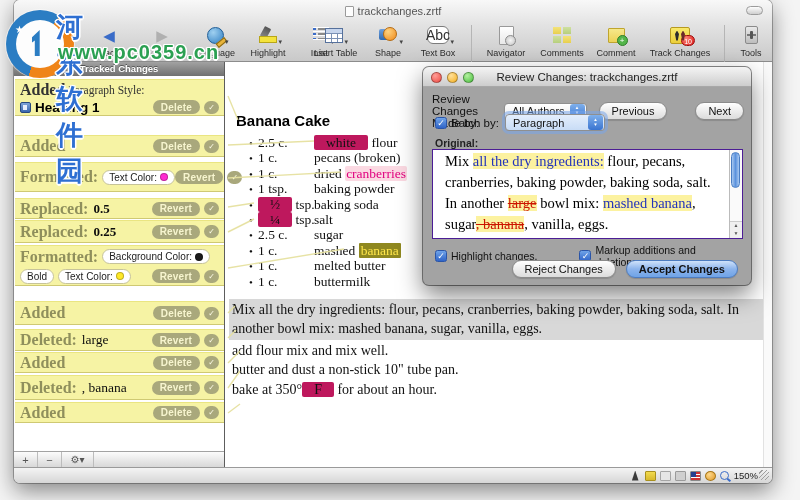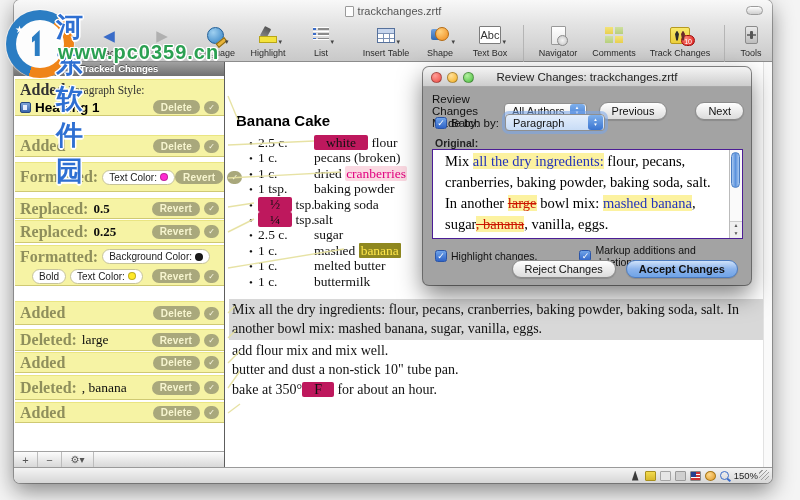--- a/index.html
+++ b/index.html
@@ -42,21 +42,21 @@
       linear-gradient(#8a8a8a,#8a8a8a) 5px 1px/11px 2px no-repeat,
       linear-gradient(#8a8a8a,#8a8a8a) 5px 6px/11px 2px no-repeat,
       linear-gradient(#8a8a8a,#8a8a8a) 5px 11px/11px 2px no-repeat}
   .i-table{width:18px;height:15px;border:1px solid #56719c;background:
       linear-gradient(#c7d6ee,#c7d6ee) 0 0/100% 4px no-repeat,
       repeating-linear-gradient(90deg,transparent 0 5px,#7b91b5 5px 6px),
       repeating-linear-gradient(transparent 0 4px,#7b91b5 4px 5px),#fff}
   .i-shape{width:20px;height:16px;position:relative}
   .i-shape::before{content:"";position:absolute;left:1px;top:2px;width:11px;height:11px;background:linear-gradient(#6fa0dd,#2f6ab2);border-radius:2px}
   .i-shape::after{content:"";position:absolute;right:1px;top:0;width:12px;height:12px;border-radius:50%;background:radial-gradient(circle at 35% 30%,#ffd27e,#ef8a1c);border:1px solid #b56a10}
-  .i-textbox{width:22px;height:18px;border:1px solid #7c7c7c;background:#fff;font-size:11px;color:#333;display:flex;align-items:center;justify-content:center;border-radius:1px;box-shadow:0 0 0 1px #fff inset}
+  .i-textbox{width:22px;height:18px;border:1px solid #7c7c7c;background:#fff;font-size:14px;color:#333;display:flex;align-items:center;justify-content:center;border-radius:6px;box-shadow:0 0 0 1px #fff inset}
   .i-nav{width:15px;height:19px;background:linear-gradient(#fff,#e8e8e8);border:1px solid #999;position:relative;border-radius:1px}
   .i-nav::after{content:"";position:absolute;right:-3px;bottom:-2px;width:9px;height:9px;border-radius:50%;background:radial-gradient(#f5f5f5,#c2c2c2);border:1px solid #8b8b8b}
   .i-comments{width:18px;height:16px;background:
       linear-gradient(#f3e37a,#e8cf4e) 0 0/8px 7px no-repeat,
       linear-gradient(#cfe0a0,#b7cf7c) 10px 0/8px 7px no-repeat,
       linear-gradient(#cfe0a0,#b7cf7c) 0 9px/8px 7px no-repeat,
       linear-gradient(#f3e37a,#e8cf4e) 10px 9px/8px 7px no-repeat}
   .i-comment{width:17px;height:15px;background:linear-gradient(#f6e88a,#ecd257);border:1px solid #bfa52e;position:relative;border-radius:1px}
   .i-comment::after{content:"+";position:absolute;right:-4px;bottom:-4px;width:9px;height:9px;border-radius:50%;background:#53b54a;color:#fff;font-size:8px;line-height:9px;text-align:center;border:1px solid #2e7e2a}
   .i-track{width:20px;height:17px;background:linear-gradient(#f9e96a,#eccf3a);border:1px solid #b79a20;border-radius:2px;position:relative}
@@ -248,20 +248,26 @@
               <span class="i-nav"></span>
             </span>
           <span class="lb">Navigator</span>
         </div>
         <div class="tbtn" style="width:50px">
           <span class="ic">
               <span class="i-comments"></span>
             </span>
           <span class="lb">Comments</span>
         </div>
+        <div class="tbtn" style="width:46px">
+          <span class="ic">
+              <span class="i-comment"></span>
+            </span>
+          <span class="lb">Comment</span>
+        </div>
         <div class="tbtn" style="width:70px">
           <span class="ic">
               <span class="i-track">
                 <span class="badge">10</span>
               </span>
             </span>
           <span class="lb">Track Changes</span>
         </div>
         <div class="tbsep"></div>
         <div class="tbtn" style="width:34px">
@@ -422,21 +428,21 @@
 
       <div class="card twoline" style="top:183px;height:41px">
         <div class="cline">
             <span class="kind">Formatted:</span>
           <span class="pill">
               <span>Background Color:</span>
               <span class="dot" style="background-color: rgb(26, 26, 26);"></span>
             </span>
         </div>
         <div class="cline" style="margin-top:2px">
-          <span class="pill" style="margin-left:12px">
+          <span class="pill" style="margin-left:0">
               <span>Bold</span>
             </span>
           <span class="pill">
               <span>Text Color:</span>
               <span class="dot" style="background-color: rgb(255, 233, 39);"></span>
             </span>
           <span class="btns">
               <button class="cap">Revert</button>
               <button class="ok">
                 <span>✓</span>

